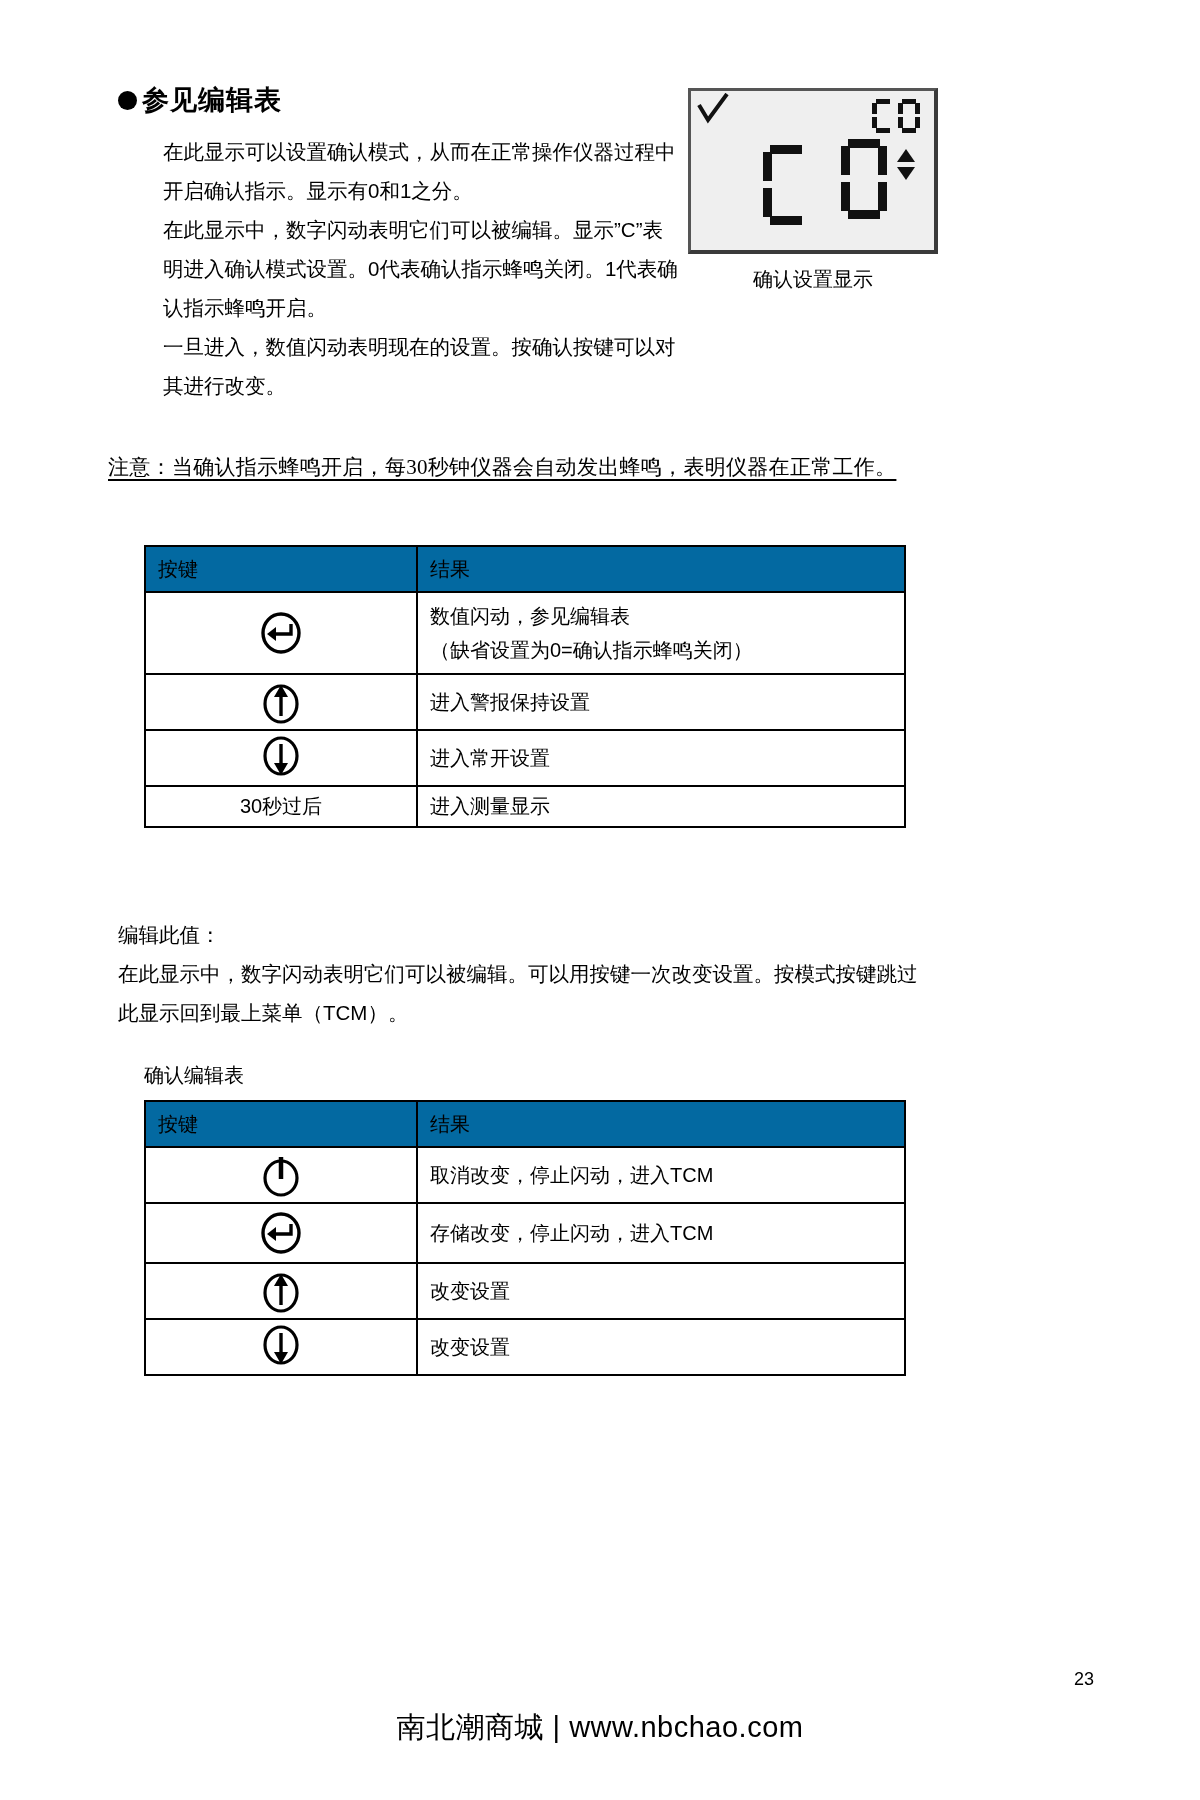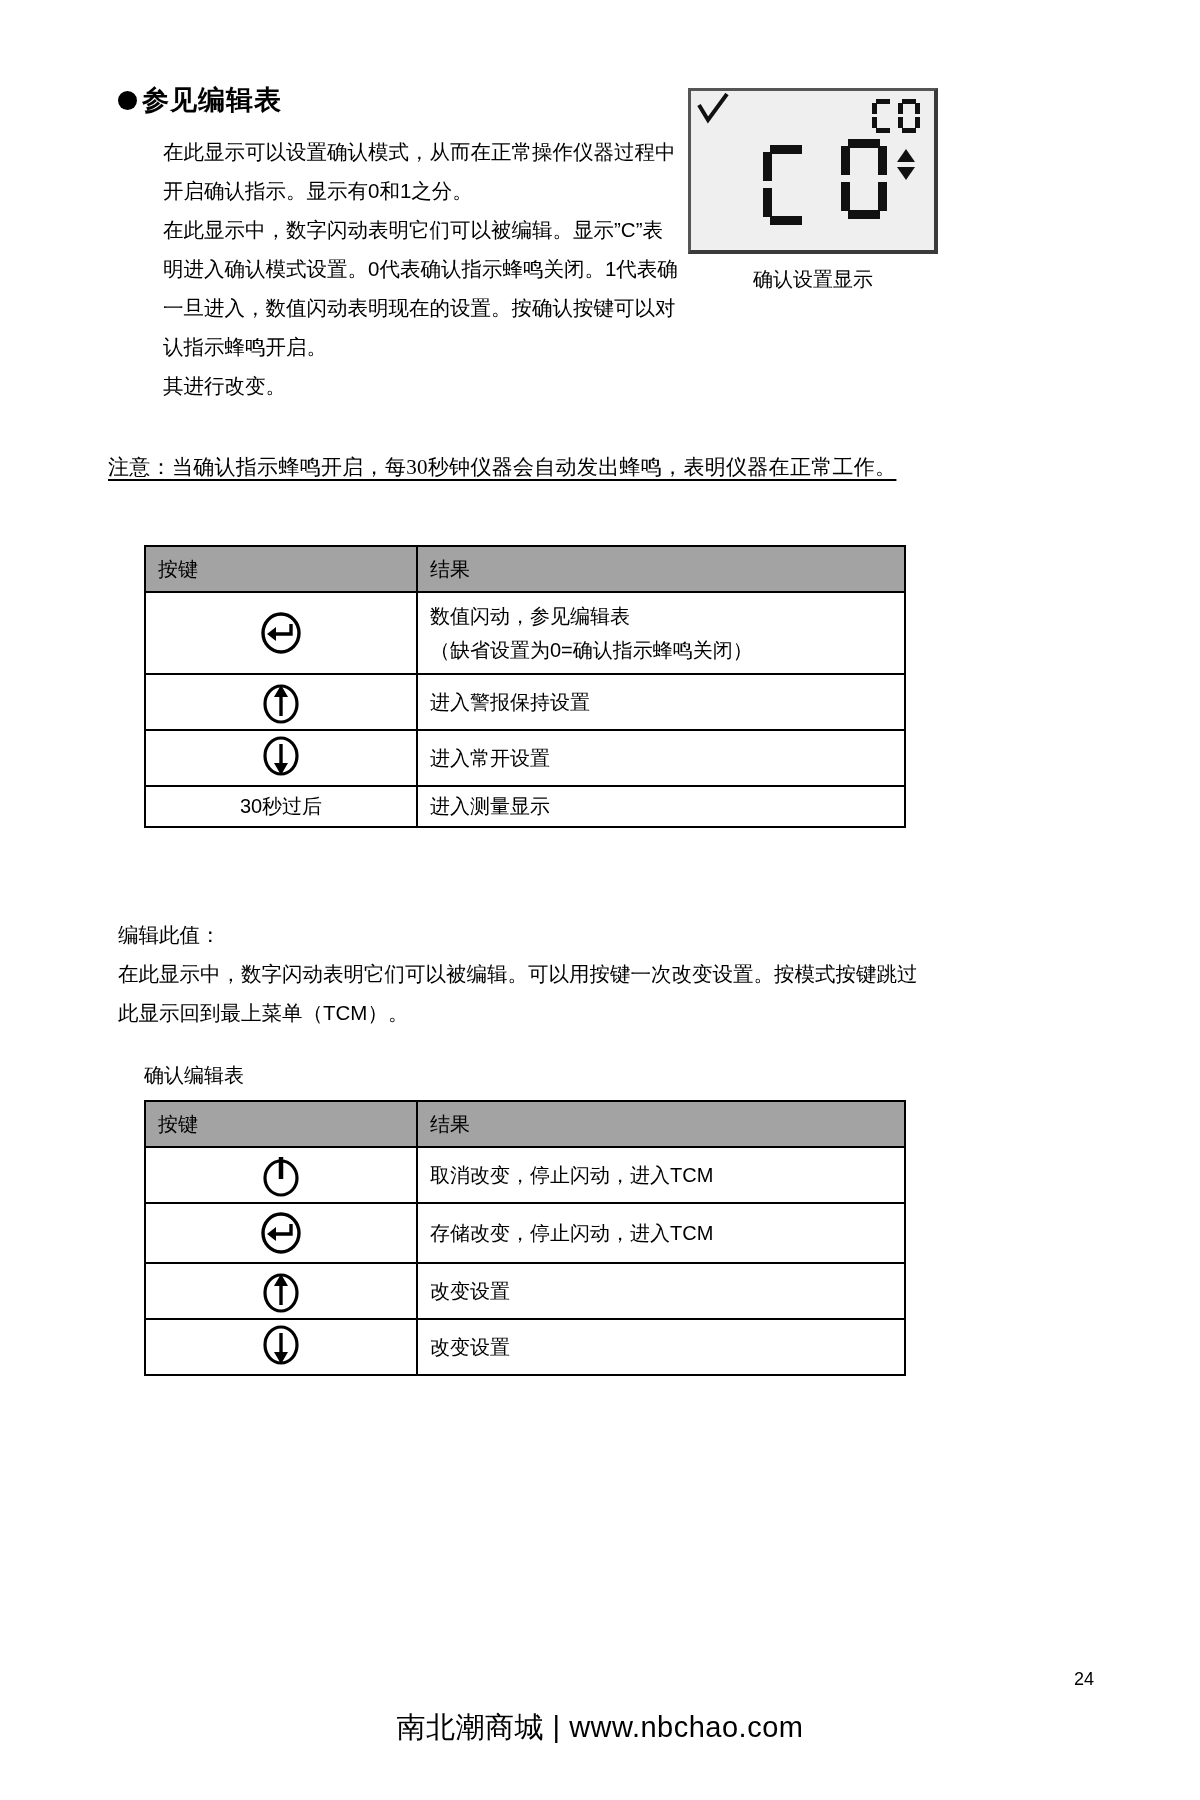--- a/index.html
+++ b/index.html
@@ -181,21 +181,21 @@
   }
   .key-table td, .key-table th {
     border: 2px solid #000;
     font-size: 20px;
     font-weight: normal;
     text-align: left;
     vertical-align: middle;
     padding: 6px 12px;
   }
   .key-table thead td {
-    background: #a3a3a3;
+    background: #0369a1;
     height: 32px;
   }
   .col-key { width: 272px; }
   .col-res { width: 488px; }
   .cell-key {
     text-align: center !important;
     padding: 5px 0 !important;
   }
   .cell-res-2l { line-height: 34px; }
 
@@ -248,22 +248,22 @@
 
   <div class="section-heading">
     <span class="bullet-dot"></span><span>参见编辑表</span>
   </div>
 
   <div class="body-block">
     <p>在此显示可以设置确认模式，从而在正常操作仪器过程中</p>
     <p>开启确认指示。显示有0和1之分。</p>
     <p>在此显示中，数字闪动表明它们可以被编辑。显示”C”表</p>
     <p>明进入确认模式设置。0代表确认指示蜂鸣关闭。1代表确</p>
+    <p>认指示蜂鸣开启。</p>
     <p>一旦进入，数值闪动表明现在的设置。按确认按键可以对</p>
-    <p>认指示蜂鸣开启。</p>
     <p>其进行改变。</p>
   </div>
 
   <div class="note-line">注意：当确认指示蜂鸣开启，每30秒钟仪器会自动发出蜂鸣，表明仪器在正常工作。</div>
 
   <div class="lcd-figure">
     <div class="lcd-box">
 
       <svg class="lcd-check" viewBox="0 0 34 34">
         <path d="M2 12 L11 27 L30 1" fill="none" stroke="#111" stroke-width="4"></path>
@@ -443,16 +443,16 @@
             </svg>
           </span>
         </td>
         <td>
           <div>改变设置</div>
         </td>
       </tr>
     </tbody>
   </table>
 
-  <div class="page-number">24</div>
+  <div class="page-number">23</div>
   <div class="footer-brand">南北潮商城 | www.nbchao.com</div>
 
 </div>
 
 </body></html>

